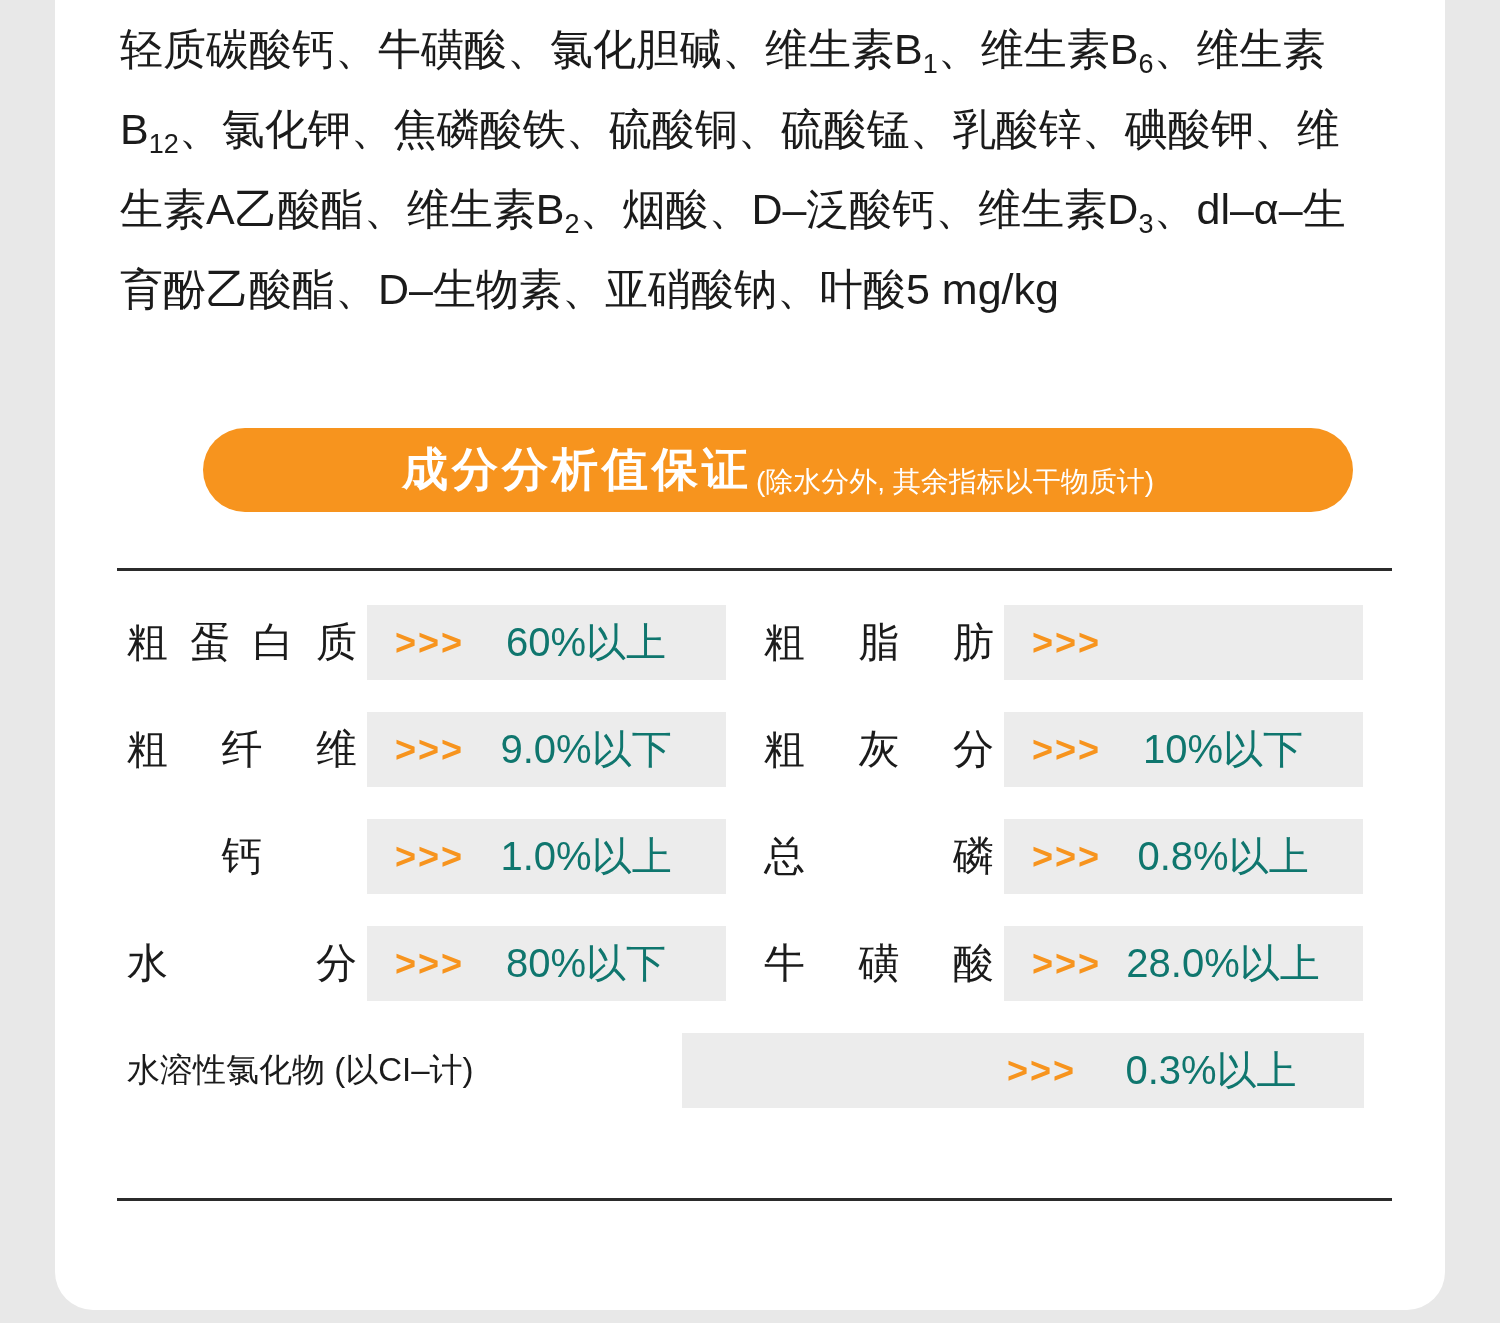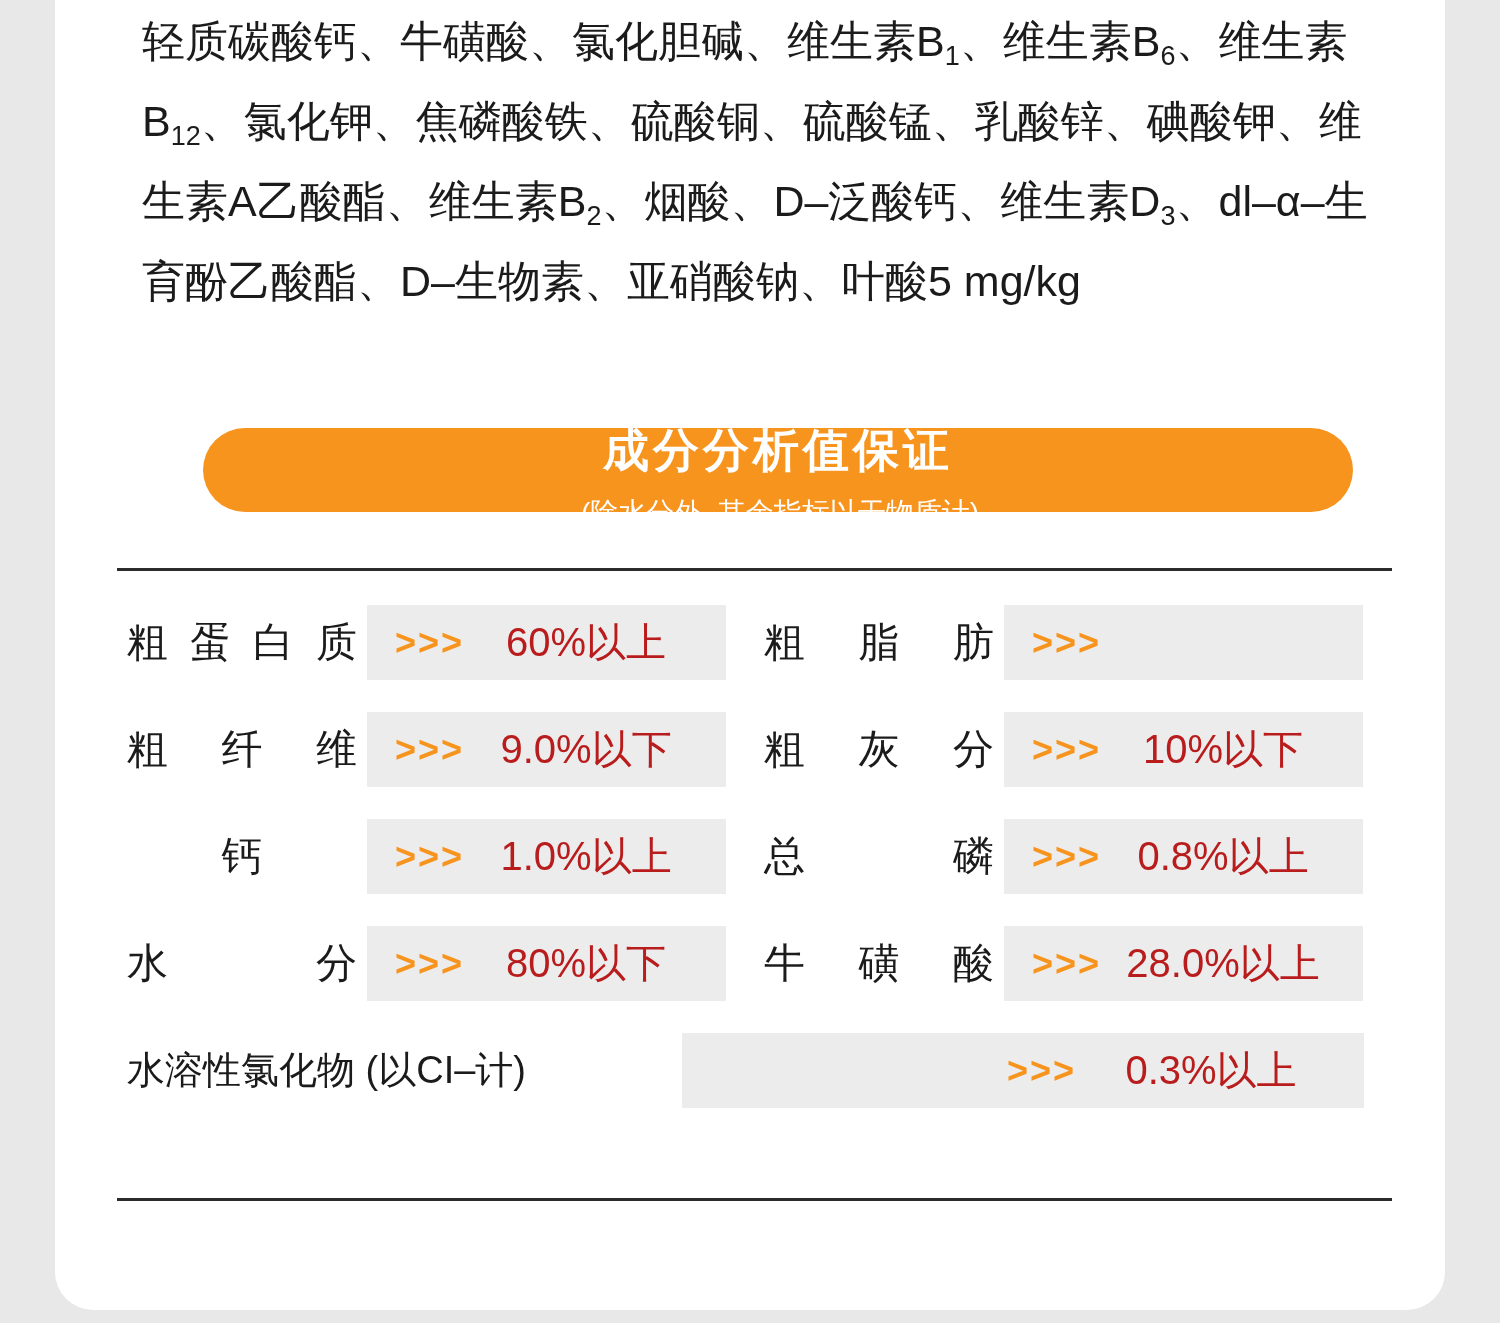--- a/index.html
+++ b/index.html
@@ -19,48 +19,46 @@
     top: -40px;
     width: 1390px;
     height: 1350px;
     background: #ffffff;
     border-radius: 38px;
     box-sizing: border-box;
   }
   .ingredients {
     position: absolute;
     left: 65px;
-    top: 44px;
+    top: 52px;
     width: 1235px;
     font-size: 43px;
     line-height: 74px;
     color: #1b1b1b;
     letter-spacing: 0px;
     font-family: "Liberation Sans", sans-serif;
-    margin-left: 22px;
   }
   .ingredients sub {
     font-size: 27px;
     vertical-align: baseline;
     position: relative;
     top: 9px;
   }
   .banner {
     position: absolute;
     left: 148px;
     top: 468px;
     width: 1150px;
     height: 84px;
     background: #f7941e;
     border-radius: 42px;
     display: flex;
     align-items: center;
     justify-content: center;
     box-sizing: border-box;
-    flex-direction: column;
   }
   .banner-main {
     color: #ffffff;
     font-size: 46px;
     font-weight: bold;
     letter-spacing: 4px;
   }
   .banner-sub {
     color: #ffffff;
     font-size: 28px;
@@ -123,31 +121,31 @@
     font-size: 36px;
     font-weight: bold;
     letter-spacing: 2px;
     margin-left: 28px;
     font-family: "Liberation Sans", sans-serif;
   }
   .value {
     flex: 1;
     text-align: center;
     font-size: 40px;
-    color: #b91c1c;
+    color: #0f766e;
     padding-right: 18px;
   }
   .row-wide {
     display: flex;
     height: 75px;
     align-items: center;
   }
   .label-wide {
     width: 565px;
-    font-size: 38px;
+    font-size: 33px;
     color: #1b1b1b;
     padding-left: 10px;
     box-sizing: border-box;
   }
   .value-box-wide {
     flex: 1;
     height: 75px;
     background: #ececec;
     display: flex;
     align-items: center;

